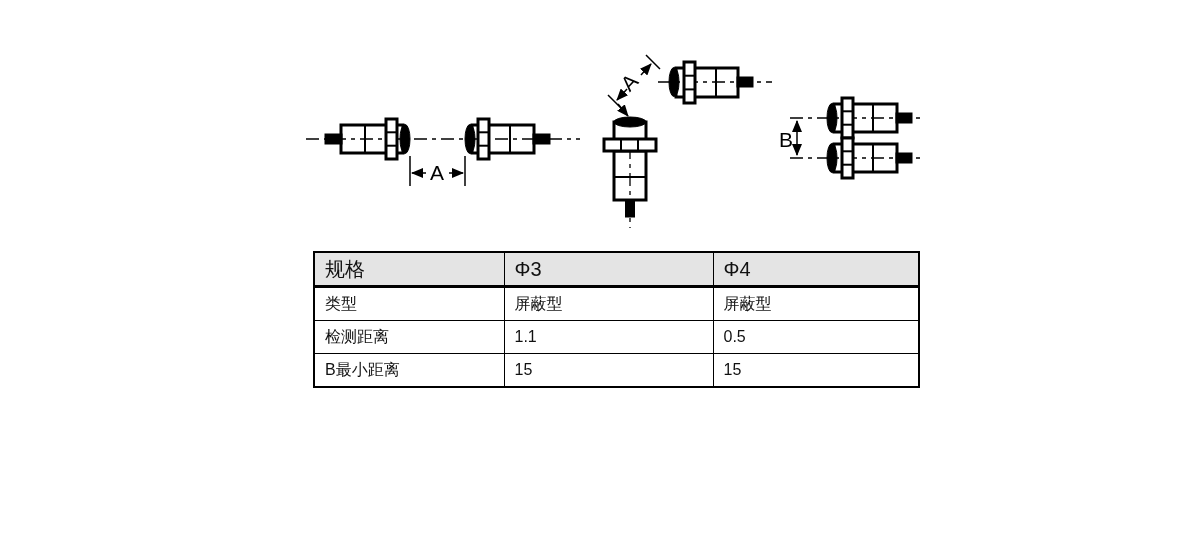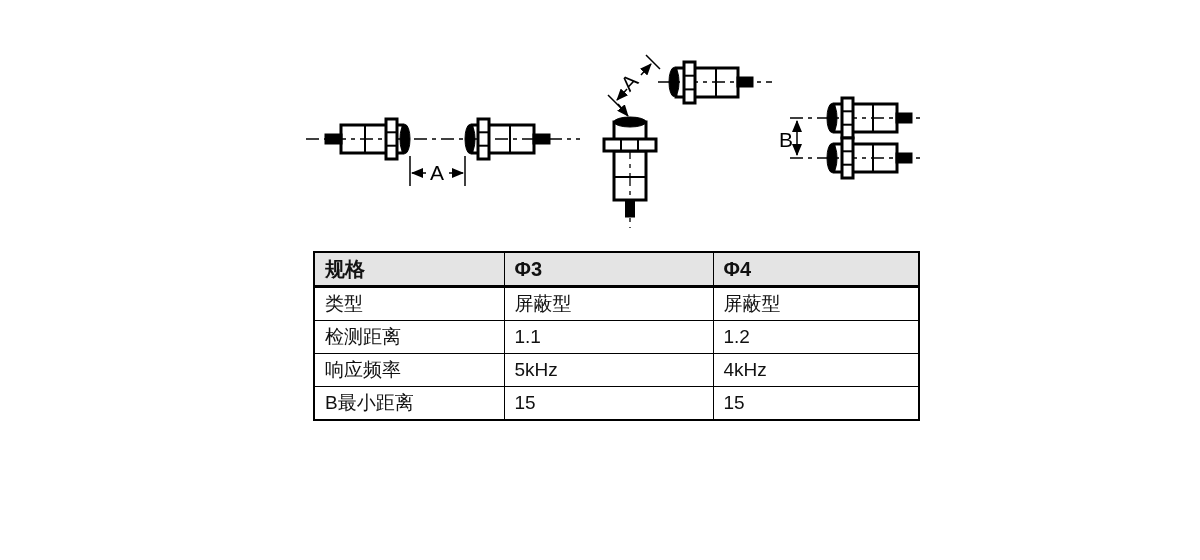--- a/index.html
+++ b/index.html
@@ -25,28 +25,28 @@
     table-layout: fixed;
     width: 605px;
     border: 2px solid #000000;
   }
   table.spec th, table.spec td {
     border: 1.5px solid #000000;
     height: 32px;
     padding: 0 0 0 10px;
     text-align: left;
     vertical-align: middle;
-    font-size: 19px;
+    font-size: 16px;
     color: #111111;
     white-space: nowrap;
     overflow: hidden;
   }
   table.spec thead th {
     background: #e4e4e4;
-    font-weight: bold;
+    font-weight: normal;
     font-size: 20px;
     border-bottom: 3px solid #000000;
   }
 </style>
 </head>
 <body>
 
 <div id="canvas">
 
   <svg id="diagram-svg" width="1200" height="245" viewBox="0 0 1200 245">
@@ -185,26 +185,21 @@
       </thead>
       <tbody>
         <tr>
           <td>类型</td>
           <td>屏蔽型</td>
           <td>屏蔽型</td>
         </tr>
         <tr>
           <td>检测距离</td>
           <td>1.1</td>
-          <td>1.2</td>
-        </tr>
-        <tr>
-          <td>响应频率</td>
-          <td>5kHz</td>
-          <td>4kHz</td>
+          <td>0.5</td>
         </tr>
         <tr>
           <td>B最小距离</td>
           <td>15</td>
           <td>15</td>
         </tr>
       </tbody>
     </table>
   </div>
 

